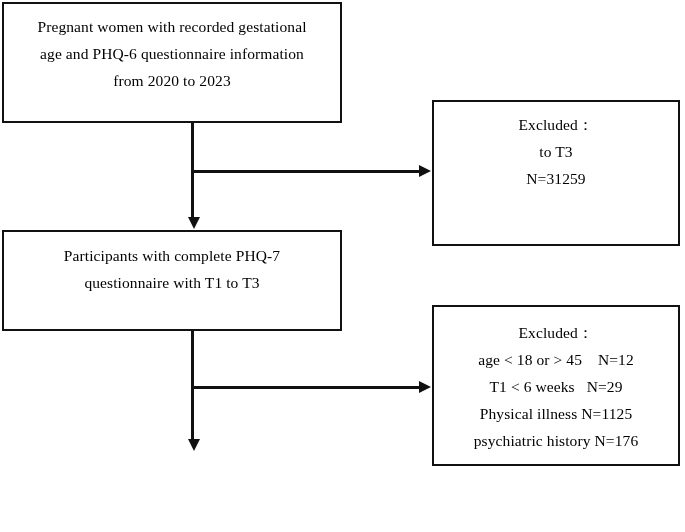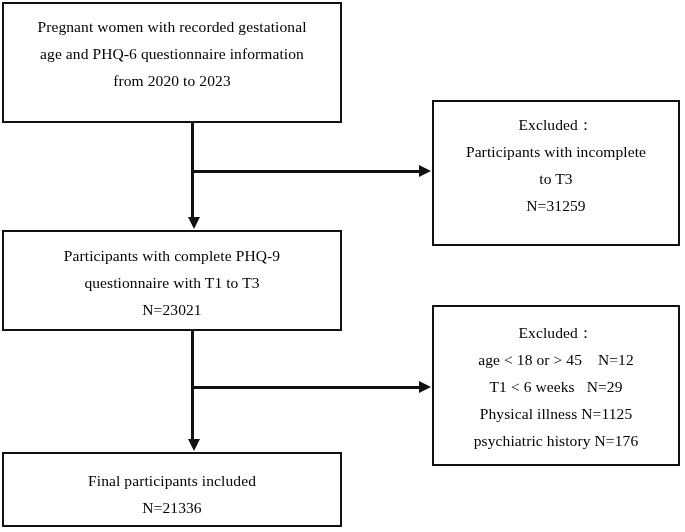--- a/index.html
+++ b/index.html
@@ -103,42 +103,36 @@
     <span class="node-line">from 2020 to 2023</span>
   </div>
 
   <div class="v-line" id="conn1-vline"></div>
   <div class="arrow-down" id="conn1-arrow"></div>
   <div class="h-line" id="conn1-branch"></div>
   <div class="arrow-right" id="conn1-bra-ah"></div>
 
   <div class="node-box" id="box-excluded-1">
     <span class="node-line">Excluded：</span>
-    <span class="node-line">Participants with incomplete</span>
     <span class="node-line">to T3</span>
     <span class="node-line">N=31259</span>
   </div>
 
   <div class="node-box" id="box-complete">
-    <span class="node-line">Participants with complete PHQ-9</span>
+    <span class="node-line">Participants with complete PHQ-7</span>
     <span class="node-line">questionnaire with T1 to T3</span>
-    <span class="node-line">N=23021</span>
   </div>
 
   <div class="v-line" id="conn2-vline"></div>
   <div class="arrow-down" id="conn2-arrow"></div>
   <div class="h-line" id="conn2-branch"></div>
   <div class="arrow-right" id="conn2-bra-ah"></div>
 
   <div class="node-box" id="box-excluded-2">
     <span class="node-line">Excluded：</span>
     <span class="node-line">age &lt; 18 or &gt; 45    N=12</span>
     <span class="node-line">T1 &lt; 6 weeks   N=29</span>
     <span class="node-line">Physical illness N=1125</span>
     <span class="node-line">psychiatric history N=176</span>
   </div>
 
-  <div class="node-box" id="box-final">
-    <span class="node-line">Final participants included</span>
-    <span class="node-line">N=21336</span>
-  </div>
 
 </div>
 
 </body></html>

